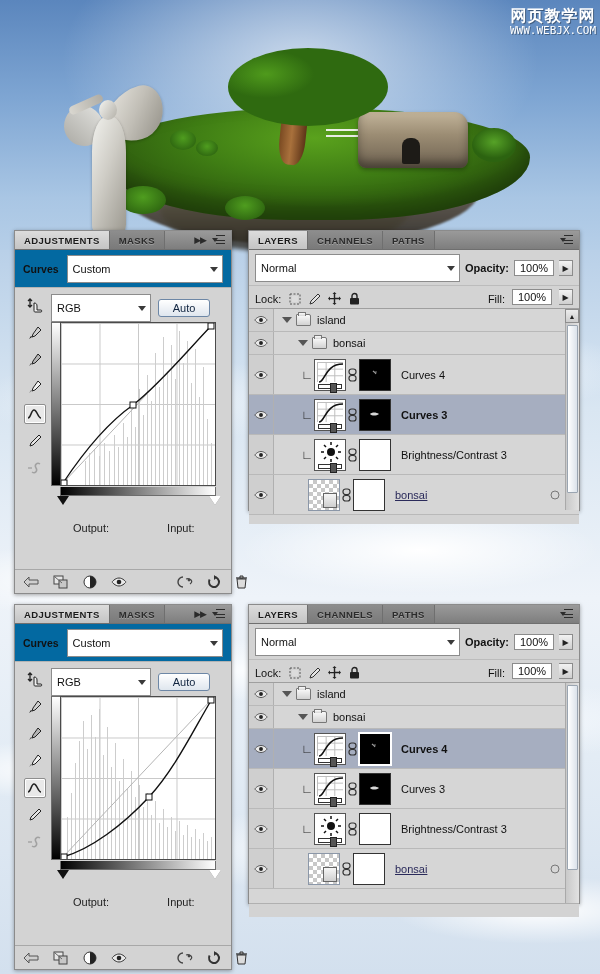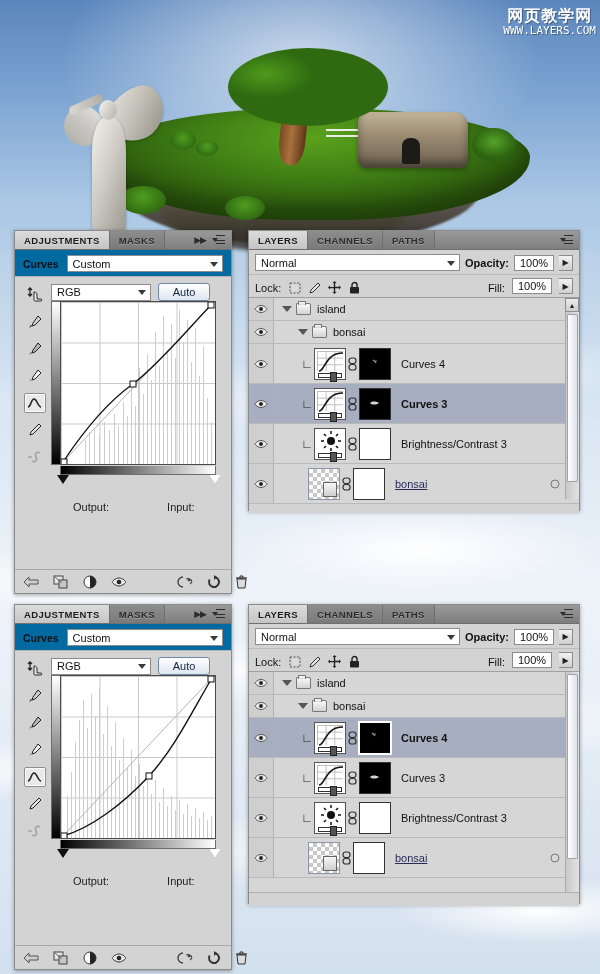--- a/index.html
+++ b/index.html
@@ -181,21 +181,21 @@
 
   
   .adj-head {
     display: flex; align-items: center; gap: 8px;
     padding: 5px 8px 4px 8px;
     background: #0369a1;
     border-bottom: 1px solid #b4b4b4;
   }
   .adj-head .lbl { font-weight: bold; font-size: 10.5px; }
   .select {
-    position: relative; flex: 1; height: 17px;
+    position: relative; flex: 1; height: 28px;
     background: #fff; border: 1px solid #8c8c8c;
     display: flex; align-items: center; padding: 0 18px 0 5px;
     font-size: 11px; color: #111;
   }
   .select .caret {
     position: absolute; right: 4px; top: 50%; margin-top: -2px;
     width: 0; height: 0; border-left: 4px solid transparent;
     border-right: 4px solid transparent; border-top: 5px solid #3a3a3a;
   }
   .adj-body { display: flex; padding: 6px 8px 0 6px; }
@@ -404,21 +404,21 @@
   <div class="statue">
     <div class="wingL"></div>
     <div class="wingR"></div>
     <div class="body"></div>
     <div class="head"></div>
     <div class="arm"></div>
   </div>
 
   <div class="watermark">
     <div class="cn">网页教学网</div>
-    <div class="url">WWW.LAYERS.COM</div>
+    <div class="url">WWW.WEBJX.COM</div>
   </div>
 </div>
 
 <div class="ps-panel" id="adj-top" style="left:14px; top:230px; width:218px; height:364px;">
   <div class="tabbar">
     <div class="tab active">ADJUSTMENTS</div>
     <div class="tab">MASKS</div>
     <div class="spacer"></div>
     <div class="tab-icons">
       <span class="dblarrow">▶▶</span>

